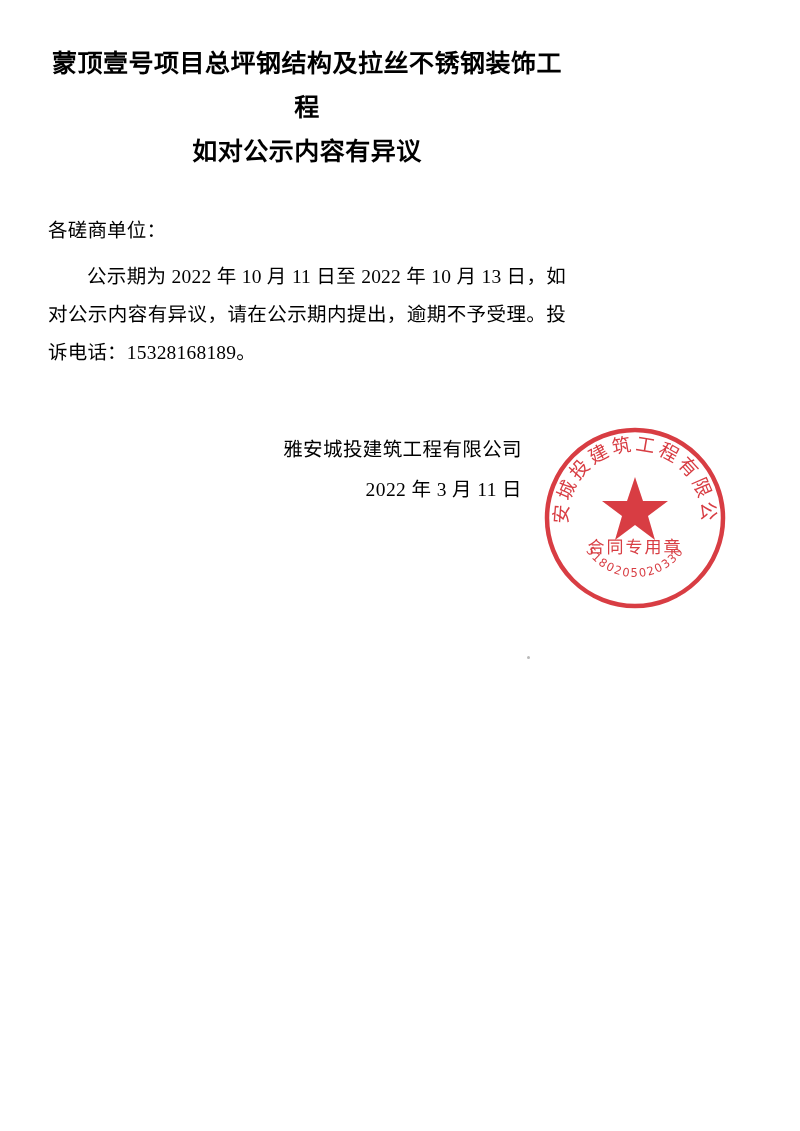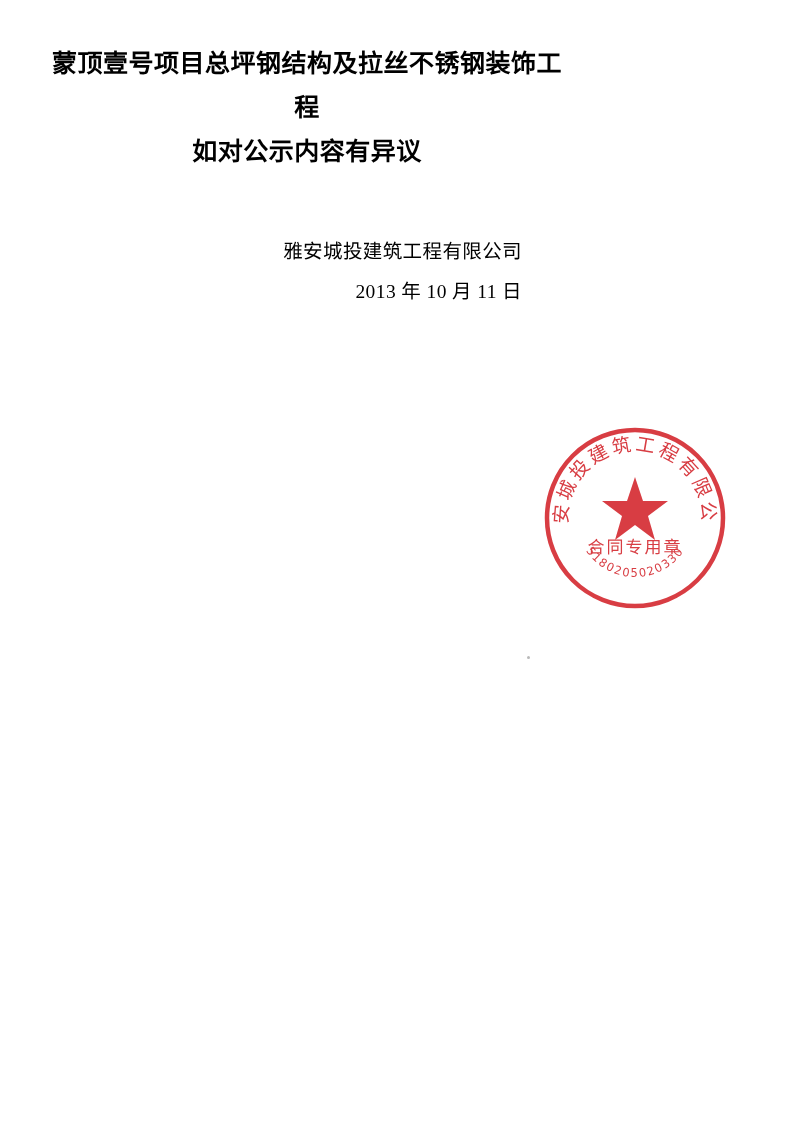--- a/index.html
+++ b/index.html
@@ -98,25 +98,27 @@
 <body>
 
 <div class="page">
 
   <div class="doc-title">
     <span class="title-line">蒙顶壹号项目总坪钢结构及拉丝不锈钢装饰工程</span>
     <span class="title-line">如对公示内容有异议</span>
   </div>
 
   <div class="body-block">
+    <p class="para salutation">各磋商单位：</p>
+    <p class="para indent">公示期为 2022 年 10 月 11 日至 2022 年 10 月 13 日，如对公示内容有异议，请在公示期内提出，逾期不予受理。投诉电话：15328168189。</p>
   </div>
 
   <div class="signature-block">
     <span class="signature-line">雅安城投建筑工程有限公司</span>
-    <span class="signature-line">2013 年 10 月 11 日</span>
+    <span class="signature-line">2022 年 3 月 11 日</span>
   </div>
 
   <div class="seal">
     <svg width="186" height="186" viewBox="0 0 186 186" xmlns="http://www.w3.org/2000/svg">
       <defs>
         <path id="arcTop" d="M 26,93 A 67,67 0 0 1 160,93"></path>
         <path id="arcBottom" d="M 34,93 A 59,59 0 0 0 152,93"></path>
       </defs>
       <circle cx="93" cy="93" r="88" fill="none" stroke="#d3232a" stroke-width="4.5"></circle>
       <text class="seal-text" font-size="19" letter-spacing="3.2">

